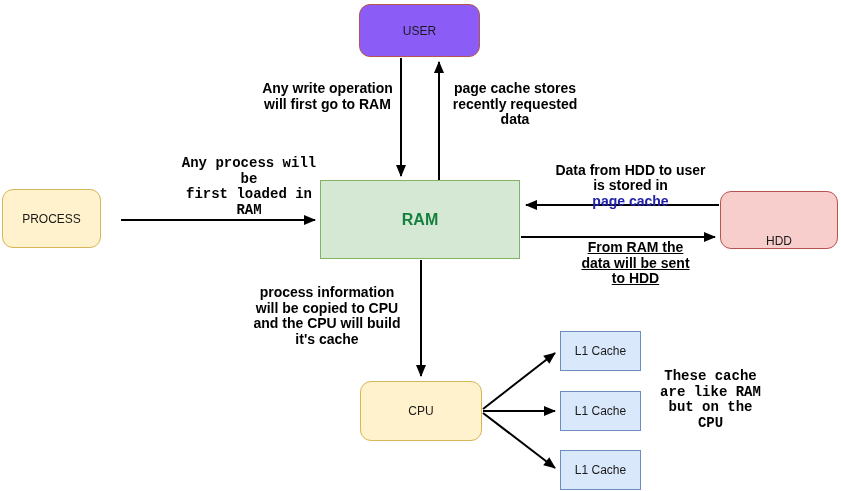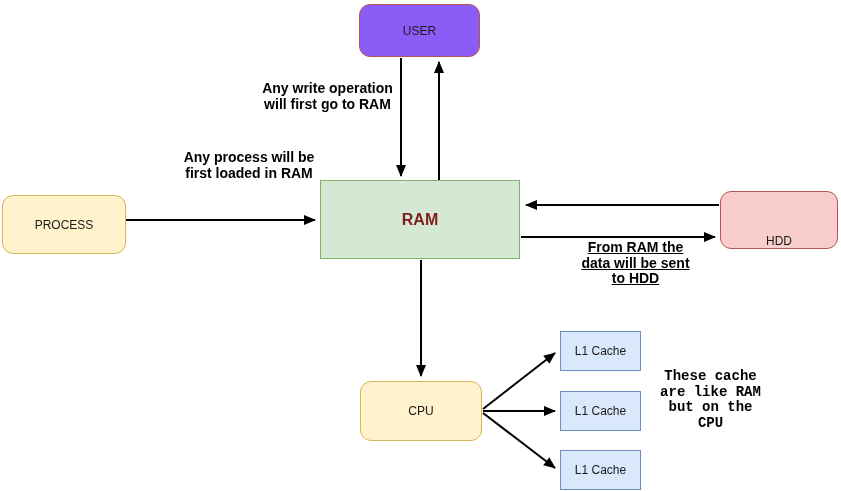--- a/index.html
+++ b/index.html
@@ -21,39 +21,39 @@
     display: flex;
     align-items: center;
     justify-content: center;
     box-sizing: border-box;
     font-size: 12px;
     color: #1a1a1a;
     text-align: center;
   }
   .rounded { border-radius: 11px; }
   .node-user    { left: 359px; top: 4px;   width: 121px; height: 53px; background: #8b5cf6; border: 1.5px solid #b85450; }
-  .node-process { left: 2px;   top: 189px; width: 124px; height: 59px; background: #fff2cc; border: 1.5px solid #d6b656; margin-top: 6px; }
-  .node-ram     { left: 320px; top: 180px; width: 200px; height: 79px; background: #d5e8d4; border: 1.5px solid #82b366; font-weight: bold; font-size: 16px; color: #7f1d1d; }
+  .node-process { left: 2px;   top: 189px; width: 99px; height: 59px; background: #fff2cc; border: 1.5px solid #d6b656; }
+  .node-ram     { left: 320px; top: 180px; width: 200px; height: 79px; background: #d5e8d4; border: 1.5px solid #82b366; font-weight: bold; font-size: 16px; color: #15803d; }
   .node-hdd     { left: 720px; top: 191px; width: 118px; height: 58px; background: #f8cecc; border: 1.5px solid #b85450; align-items: flex-end; }
   .node-cpu     { left: 360px; top: 381px; width: 122px; height: 60px; background: #fff2cc; border: 1.5px solid #d6b656; }
   .node-l1a     { left: 560px; top: 331px; width: 81px; height: 40px; background: #dae8fc; border: 1px solid #6c8ebf; }
   .node-l1b     { left: 560px; top: 391px; width: 81px; height: 40px; background: #dae8fc; border: 1px solid #6c8ebf; }
   .node-l1c     { left: 560px; top: 450px; width: 81px; height: 40px; background: #dae8fc; border: 1px solid #6c8ebf; }
   .ann {
     position: absolute;
     font-size: 14px;
     font-weight: bold;
     color: #000000;
     text-align: center;
     line-height: 15.5px;
     white-space: pre-line;
   }
   .ann-write-to-ram  { left: 255px; top: 81px;  width: 145px; }
   .ann-page-cache    { left: 445px; top: 81px;  width: 140px; }
-  .ann-process-load  { left: 178px; top: 150px; width: 142px; }
+  .ann-process-load  { left: 178px; top: 156px; width: 142px; font-family: Liberation Mono, monospace; }
   .ann-hdd-to-user   { left: 548px; top: 147px; width: 165px; }
   .ann-ram-to-hdd    { left: 563px; top: 240px; width: 145px; text-decoration: underline; }
   .ann-process-info  { left: 242px; top: 285px; width: 170px; }
   .ann-these-cache   { left: 653px; top: 369px; width: 115px; font-family: Liberation Mono, monospace; }
   .highlight { display: block; color: #2222aa; }
 </style>
 </head>
 <body>
 
 <div class="canvas">
@@ -103,28 +103,40 @@
     <span>L1 Cache</span>
   </div>
 
   <div class="node node-l1c">
     <span>L1 Cache</span>
   </div>
 
   <div class="ann ann-write-to-ram">Any write operation
 will first go to RAM</div>
 
+  <div class="ann ann-page-cache">page cache stores
+recently requested
+data</div>
 
   <div class="ann ann-process-load">Any process will be
 first loaded in RAM</div>
 
+  <div class="ann ann-hdd-to-user">
+    <span>Data from HDD to user
+is stored in</span>
+    <span class="highlight">page cache</span>
+  </div>
 
   <div class="ann ann-ram-to-hdd">From RAM the
 data will be sent
 to HDD</div>
 
+  <div class="ann ann-process-info">process information
+will be copied to CPU
+and the CPU will build
+it's cache</div>
 
   <div class="ann ann-these-cache">These cache
 are like RAM
 but on the
 CPU</div>
 
 </div>
 
 </body></html>

